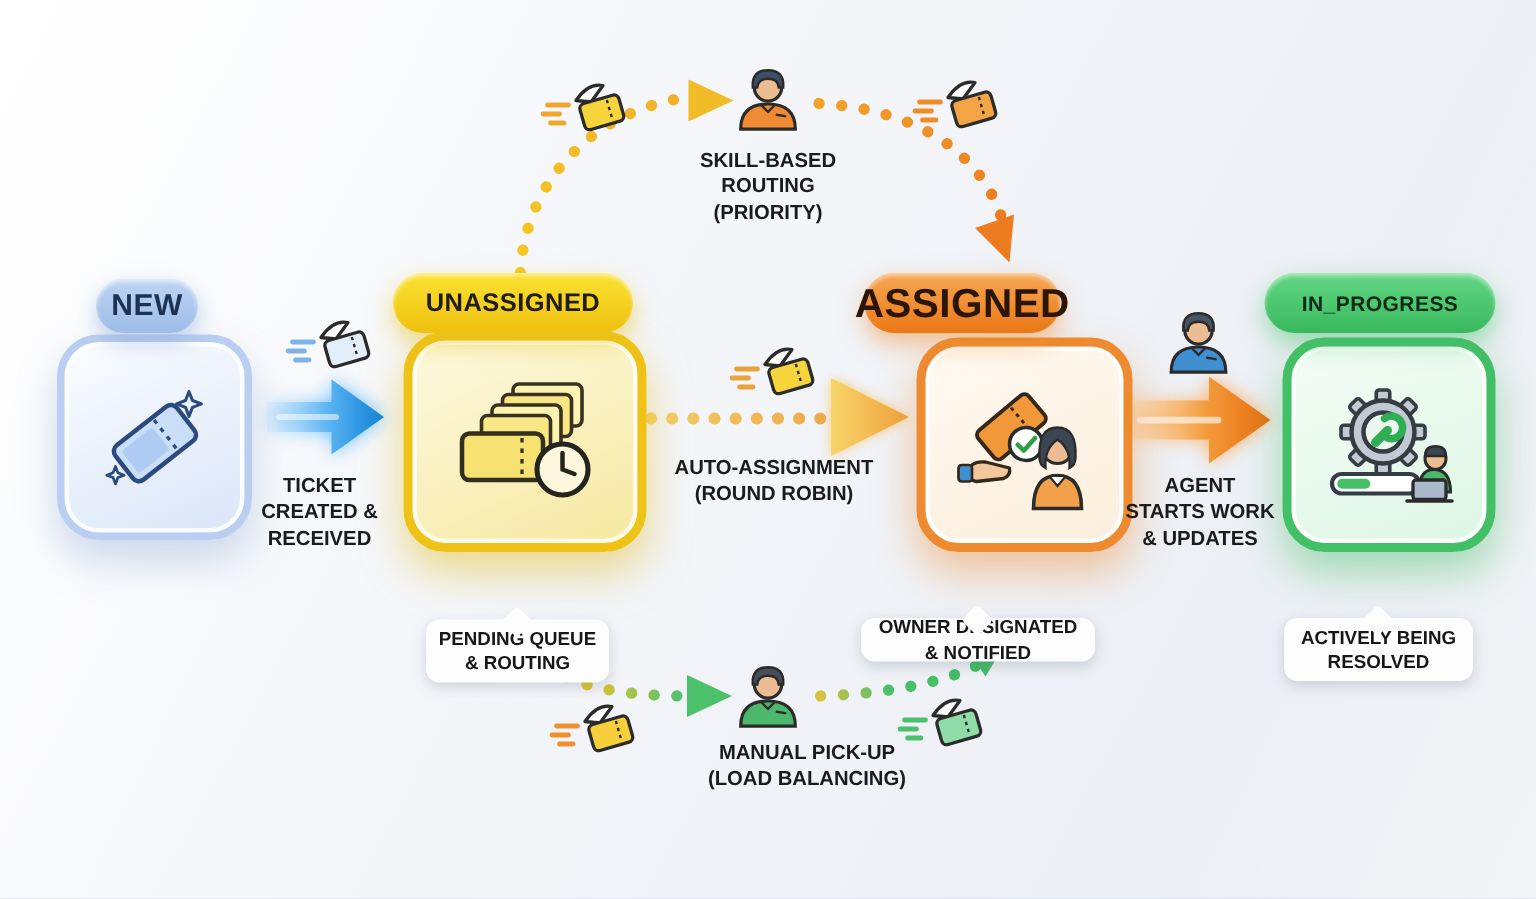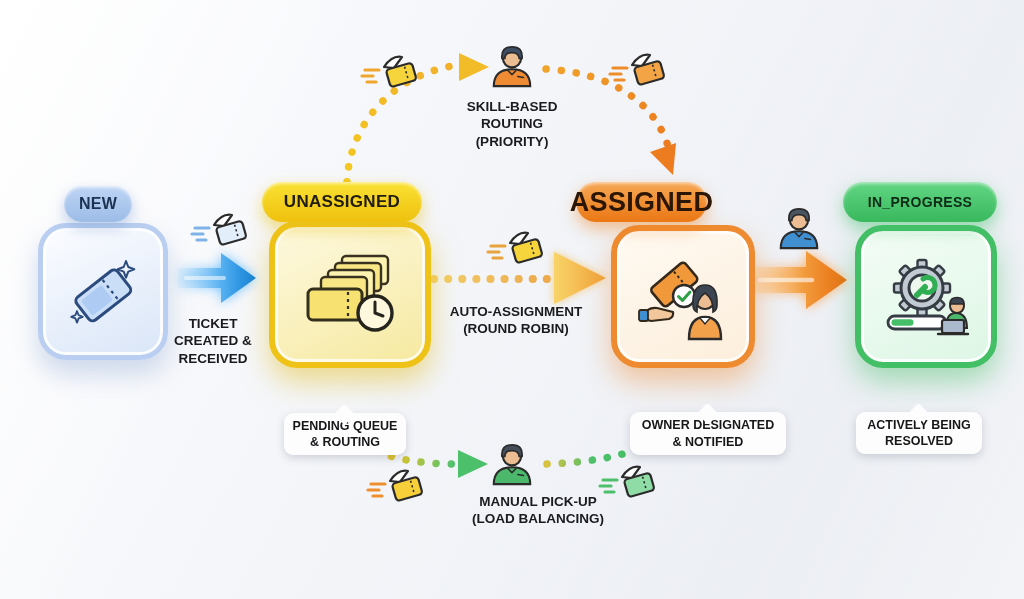--- a/index.html
+++ b/index.html
@@ -13,21 +13,21 @@
     background:
       linear-gradient(115deg, rgba(255,255,255,.85) 0%, rgba(255,255,255,0) 28%),
       linear-gradient(295deg, rgba(255,255,255,.45) 0%, rgba(255,255,255,0) 22%);
   }
   .overlay { position:absolute; left:0; top:0; z-index:1; }
 
   .badge {
     position:absolute; z-index:4; display:flex; align-items:center; justify-content:center;
     border-radius:999px; font-weight:bold; letter-spacing:.3px;
   }
-  .badge-new        { left:64px;  top:186px; width:68px;  height:36px; font-size:16px;
+  .badge-new        { left:64px;  top:186px; width:68px;  height:36px; font-size:20px;
     background:linear-gradient(180deg,#bed4f4,#9cbce7); color:#1d3252;
     box-shadow:0 6px 14px rgba(140,170,215,.55), inset 0 2px 3px rgba(255,255,255,.6); }
   .badge-unassigned { left:262px; top:182px; width:160px; height:40px; font-size:17px;
     background:linear-gradient(180deg,#fae233,#efc00e); color:#201d0e;
     box-shadow:0 7px 16px rgba(233,194,28,.55), inset 0 2px 3px rgba(255,255,255,.55); }
   .badge-assigned   { left:576px; top:182px; width:131px; height:40px; font-size:27px;
     background:linear-gradient(180deg,#f6a855,#eb7714); color:#2b1504;
     box-shadow:0 7px 16px rgba(240,140,45,.5), inset 0 2px 3px rgba(255,255,255,.5); }
   .badge-inprogress { left:843px; top:182px; width:154px; height:40px; font-size:14px;
     background:linear-gradient(180deg,#63d684,#38b85d); color:#0e2b18;
@@ -55,21 +55,21 @@
     font-weight:bold; font-size:12.5px; line-height:1.32; color:#17171a; text-align:center;
     display:flex; align-items:center; justify-content:center; white-space:pre-line;
     box-shadow:0 3px 9px rgba(90,100,120,.25);
     margin-top:39px;
   }
   .tooltip::before {
     content:""; position:absolute; top:-6px; left:50%; margin-left:-8px;
     width:15px; height:15px; background:#fdfdfe; transform:rotate(45deg); border-radius:3px;
   }
   .tip-unassigned { left:284px; top:374px; width:122px; height:42px; }
-  .tip-assigned   { left:630px; top:373px; width:156px; height:43px; }
+  .tip-assigned   { left:574px; top:373px; width:156px; height:29px; }
   .tip-inprogress { left:856px; top:373px; width:126px; height:42px; }
 
   .flow-label {
     position:absolute; z-index:4; font-weight:bold; font-size:13.5px; line-height:1.28;
     color:#1b1b1e; text-align:center; white-space:pre-line;
   }
   .lbl-created { left:162px; top:315px; width:102px; }
   .lbl-skill   { left:437px; top:98px;  width:150px; }
   .lbl-auto    { left:434px; top:303px; width:164px; }
   .lbl-manual  { left:452px; top:493px; width:172px; }
@@ -287,14 +287,17 @@
   <div class="flow-label lbl-skill">SKILL-BASED
 ROUTING
 (PRIORITY)</div>
   <div class="flow-label lbl-created">TICKET
 CREATED &amp;
 RECEIVED</div>
   <div class="flow-label lbl-auto">AUTO-ASSIGNMENT
 (ROUND ROBIN)</div>
   <div class="flow-label lbl-manual">MANUAL PICK-UP
 (LOAD BALANCING)</div>
+  <div class="flow-label lbl-agent">AGENT
+STARTS WORK
+&amp; UPDATES</div>
 
 </div>
 
 </body></html>

